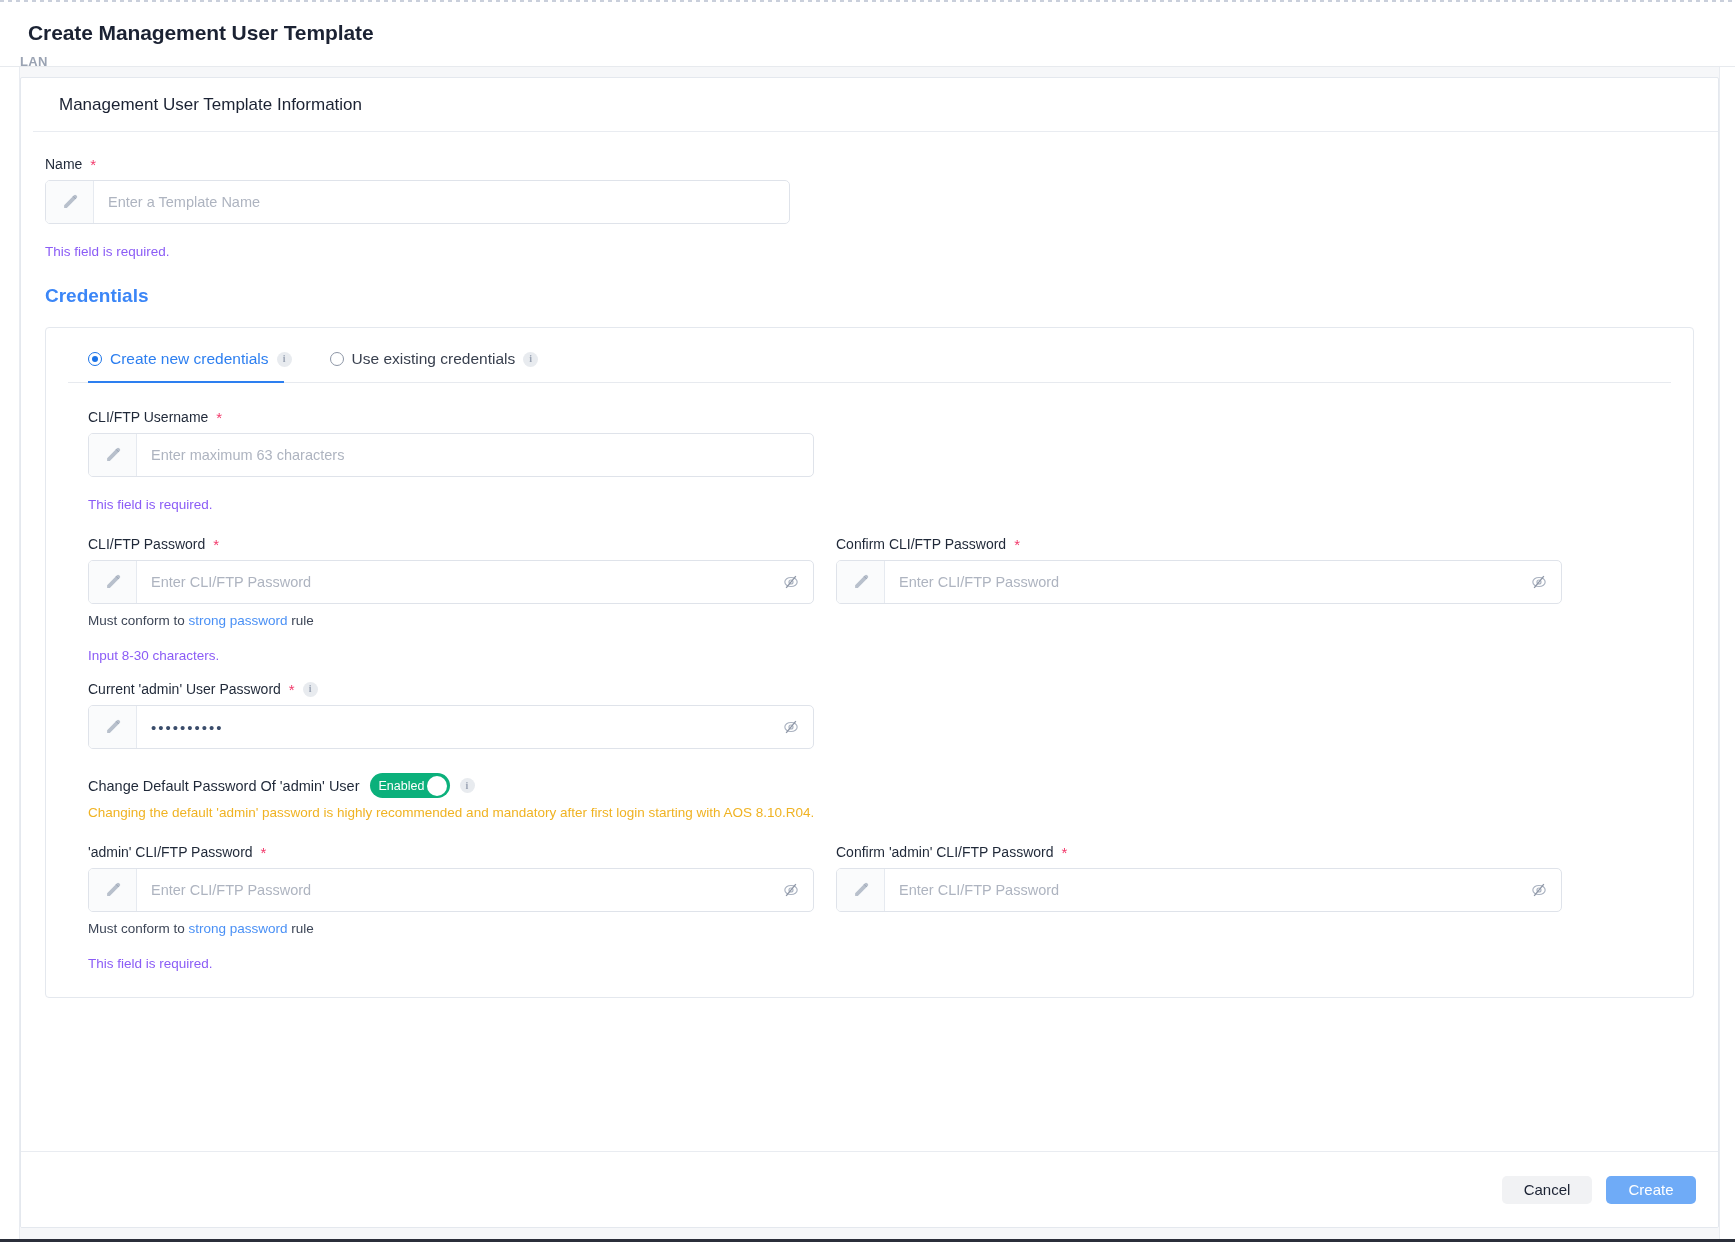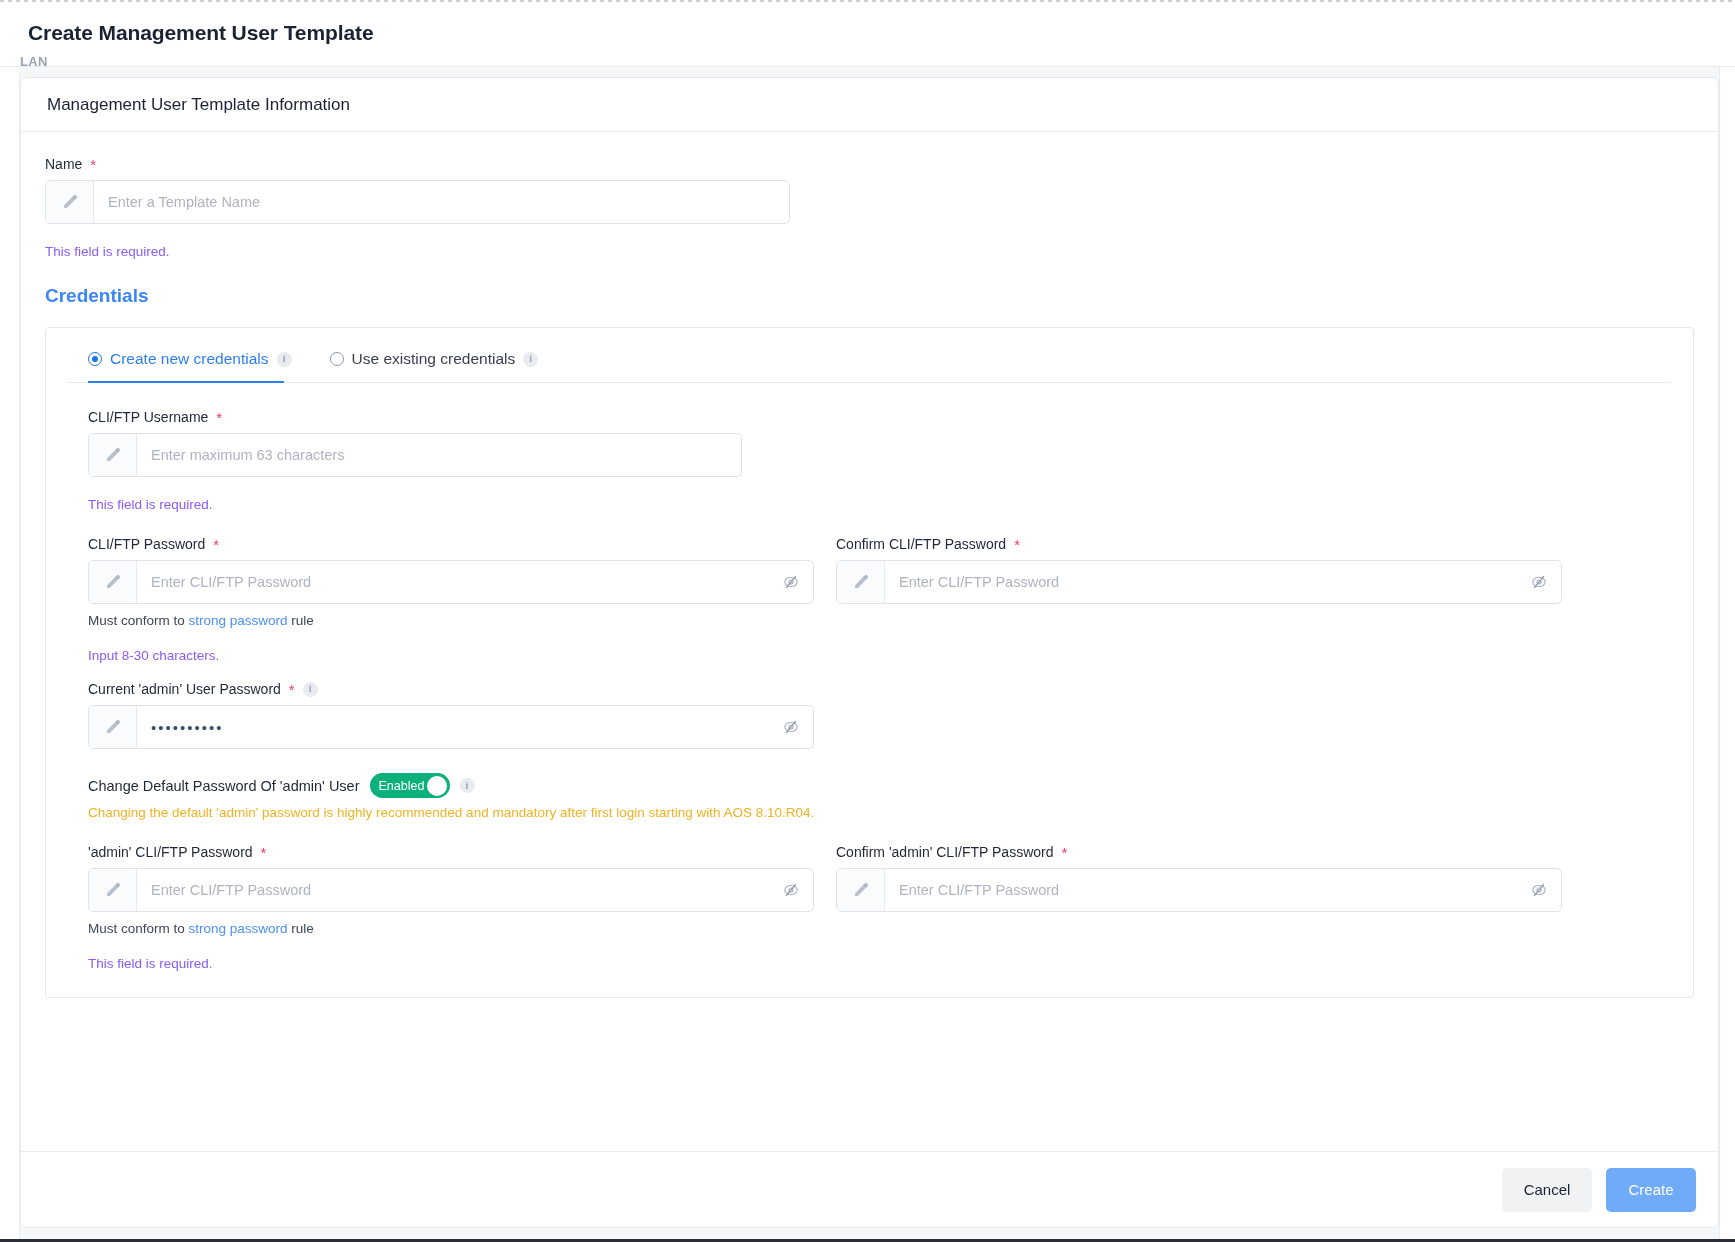--- a/index.html
+++ b/index.html
@@ -70,22 +70,23 @@
     position: absolute; left: 0; width: 4px; height: 40px;
     top: 584px; background: #ffffff;
   }
 
   
   .card {
     position: absolute;
     left: 20px; right: 16px; top: 10px; bottom: 14px;
     background: #ffffff;
     border: 1px solid #e4e8ee;
-    border-radius: 7px;
+    border-radius: 2px;
     overflow: hidden;
+    padding-left: 12px;
   }
   .card-title {
     padding: 17px 26px 16px 26px;
     font-size: 17px;
     color: #1b2233;
     border-bottom: 1px solid #e9ecf1;
   }
   .card-body {
     position: absolute;
     top: 56px; left: 0; right: 0; bottom: 76px;
@@ -266,21 +267,21 @@
     border-top: 1px solid #e9ecf1;
     display: flex;
     align-items: center;
     justify-content: flex-end;
     padding-right: 22px;
     gap: 14px;
     background: #fff;
   }
   .btn {
     min-width: 90px;
-    height: 44px;
+    height: 28px;
     border-radius: 5px;
     border: none;
     font-size: 15px;
     font-family: "Liberation Sans", sans-serif;
     cursor: pointer;
     padding: 0 20px;
   }
   .btn-cancel { background: #f1f2f4; color: #1b2233; }
   .btn-create { background: #6fabf7; color: #ffffff; }
 </style>
@@ -340,21 +341,21 @@
           <span class="radio-underline"></span>
         </div>
 
         <div class="cred-inner">
 
           <div>
             <div class="field-label">
               <span>CLI/FTP Username</span>
               <span class="req">*</span>
             </div>
-            <div class="input-group" style="width:654px;">
+            <div class="input-group" style="width:726px;">
               <span class="input-addon">
                 <svg class="pencil-ico" width="19" height="19" viewBox="0 0 24 24">
                   <path d="M17.6 2.9a2 2 0 0 1 2.9 0l.6.6a2 2 0 0 1 0 2.9L8.6 19H5.2v-3.4z" fill="#b8c0cc"></path>
                   <path d="M16.4 4.1l3.5 3.5" stroke="#98a2b3" stroke-width="1.2" fill="none"></path>
                 </svg>
               </span>
               <span class="input-field">Enter maximum 63 characters</span>
             </div>
             <div class="err-msg">This field is required.</div>
           </div>

